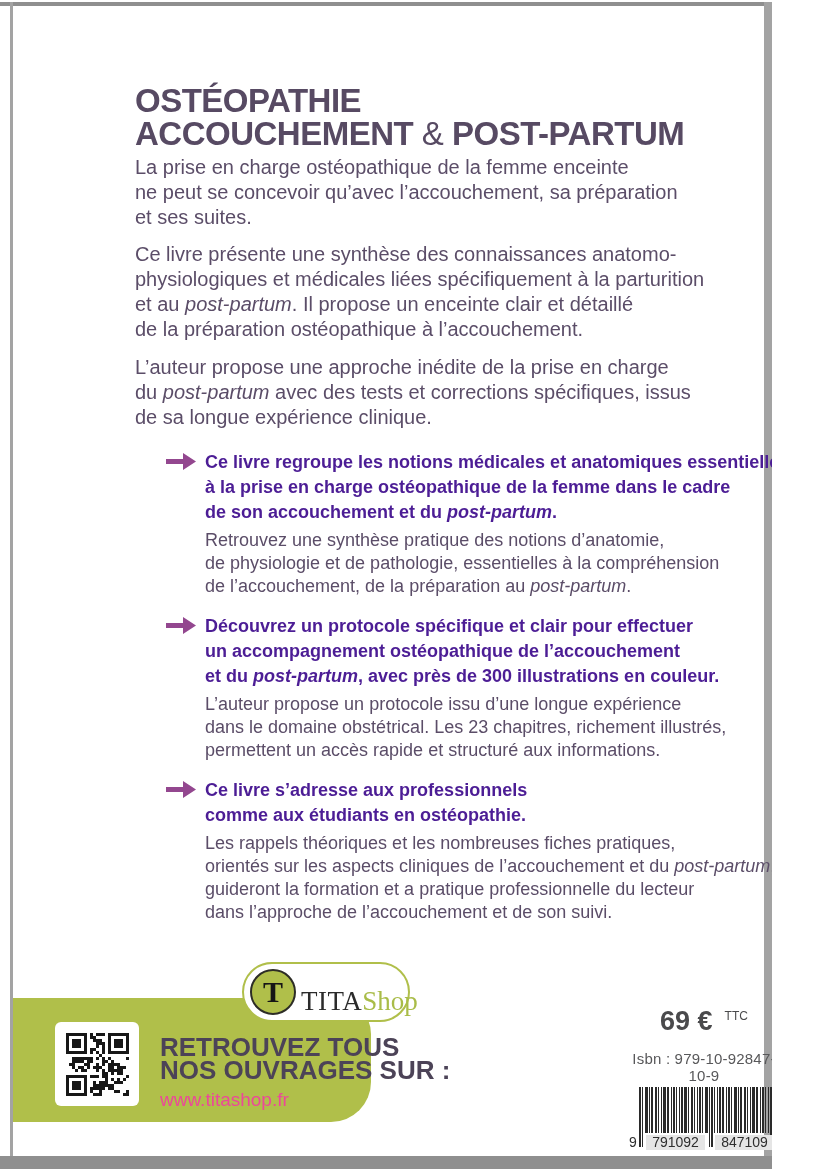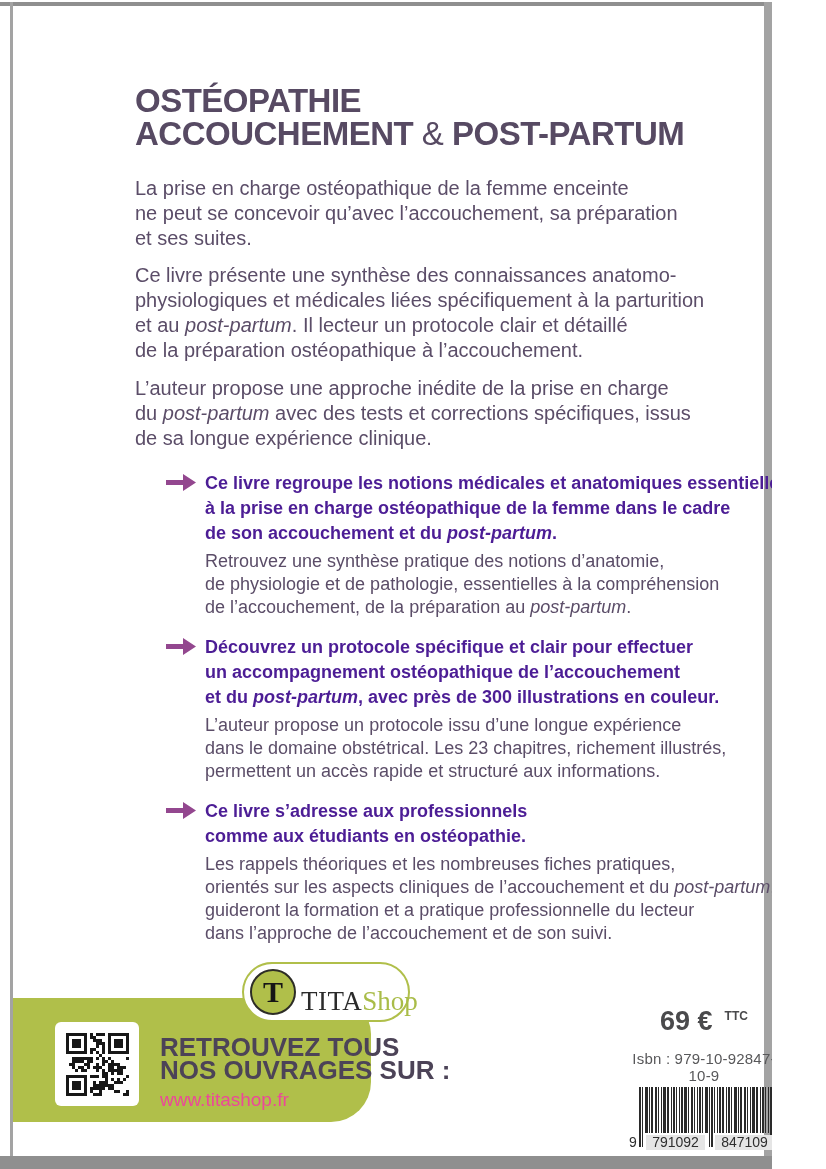--- a/index.html
+++ b/index.html
@@ -13,21 +13,21 @@
   .edge-bottom{left:0;top:1156px;width:826px;height:13px;background:#8f8f8f;}
 
   .content{position:absolute;left:135px;top:84px;width:680px;}
   .rich{white-space:pre;}
   .it{font-style:italic;}
   .amp{font-weight:400;}
 
   .book-title{color:#574a63;font-size:33px;line-height:33px;font-weight:700;
               letter-spacing:-0.5px;margin:0 0 0 0;}
   .intro p{color:#5b4d68;font-size:20px;line-height:25px;margin:0;font-weight:400;}
-  .intro .p1{margin-top:26px;}
+  .intro .p1{margin-top:5px;}
   .intro .p2{margin-top:12px;}
   .intro .p3{margin-top:13px;}
 
   .bullets{margin:20px 0 0 70px;padding:0;list-style:none;}
   .bullet{position:relative;margin:0 0 16px 0;}
   .bullet .arrow{position:absolute;left:-39px;top:3px;}
   .bullet .heading{color:#4c1d95;font-size:18px;line-height:25px;font-weight:700;margin:0;}
   .bullet .body{color:#5b4d68;font-size:18px;line-height:23px;font-weight:400;margin:4px 0 0 0;}
 
   
@@ -44,21 +44,21 @@
   .logo-text .shop{color:#a9bc48;}
 
   .qr-box{position:absolute;left:55px;top:1022px;width:84px;height:84px;background:#fff;
           border-radius:6px;display:flex;align-items:center;justify-content:center;}
   .banner-text{position:absolute;left:160px;top:1036px;}
   .banner-text .bold-line{color:#4c4357;font-size:26px;line-height:23px;font-weight:700;}
   .banner-text .url{color:#ec4899;font-size:19px;line-height:23px;font-weight:400;margin-top:6px;}
 
   .purchase{position:absolute;left:628px;top:1003px;width:152px;text-align:center;color:#4a4a4c;}
   .price-line{font-size:27px;font-weight:700;line-height:27px;}
-  .price-suffix{font-size:12px;font-weight:700;vertical-align:10px;margin-left:12px;}
+  .price-suffix{font-size:12px;font-weight:400;vertical-align:10px;margin-left:12px;}
   .isbn{font-size:15px;font-weight:400;color:#58585a;margin-top:15px;letter-spacing:0.2px;}
   .barcode-wrap{position:relative;width:150px;height:62px;margin:3px auto 0 auto;}
   .barcode-wrap svg{position:absolute;left:10px;top:0;}
   .barcode-digits{position:absolute;left:0;bottom:-1px;width:150px;display:flex;align-items:flex-end;
                   font-size:14px;color:#2e2e2e;line-height:15px;}
   .barcode-digits .d-left{width:12px;text-align:left;background:transparent;}
   .barcode-digits .d-group{flex:1;background:#e5e5e5;margin:0 5px;}
 </style>
 </head>
 <body>
@@ -72,21 +72,21 @@
   <div class="content">
     <h1 class="book-title rich"><span>OSTÉOPATHIE
 ACCOUCHEMENT </span><span class="amp">&amp;</span><span> POST-PARTUM</span></h1>
 
     <div class="intro">
       <p class="p1 rich"><span>La prise en charge ostéopathique de la femme enceinte
 ne peut se concevoir qu’avec l’accouchement, sa préparation
 et ses suites.</span></p>
       <p class="p2 rich"><span>Ce livre présente une synthèse des connaissances anatomo-
 physiologiques et médicales liées spécifiquement à la parturition
-et au </span><span class="it">post-partum</span><span>. Il lecteur un protocole clair et détaillé
+et au </span><span class="it">post-partum</span><span>. Il propose un enceinte clair et détaillé
 de la préparation ostéopathique à l’accouchement.</span></p>
       <p class="p3 rich"><span>L’auteur propose une approche inédite de la prise en charge
 du </span><span class="it">post-partum</span><span> avec des tests et corrections spécifiques, issus
 de sa longue expérience clinique.</span></p>
     </div>
 
     <ul class="bullets">
       <li class="bullet">
         <span class="arrow">
           <svg width="30" height="17" viewBox="0 0 30 17">

